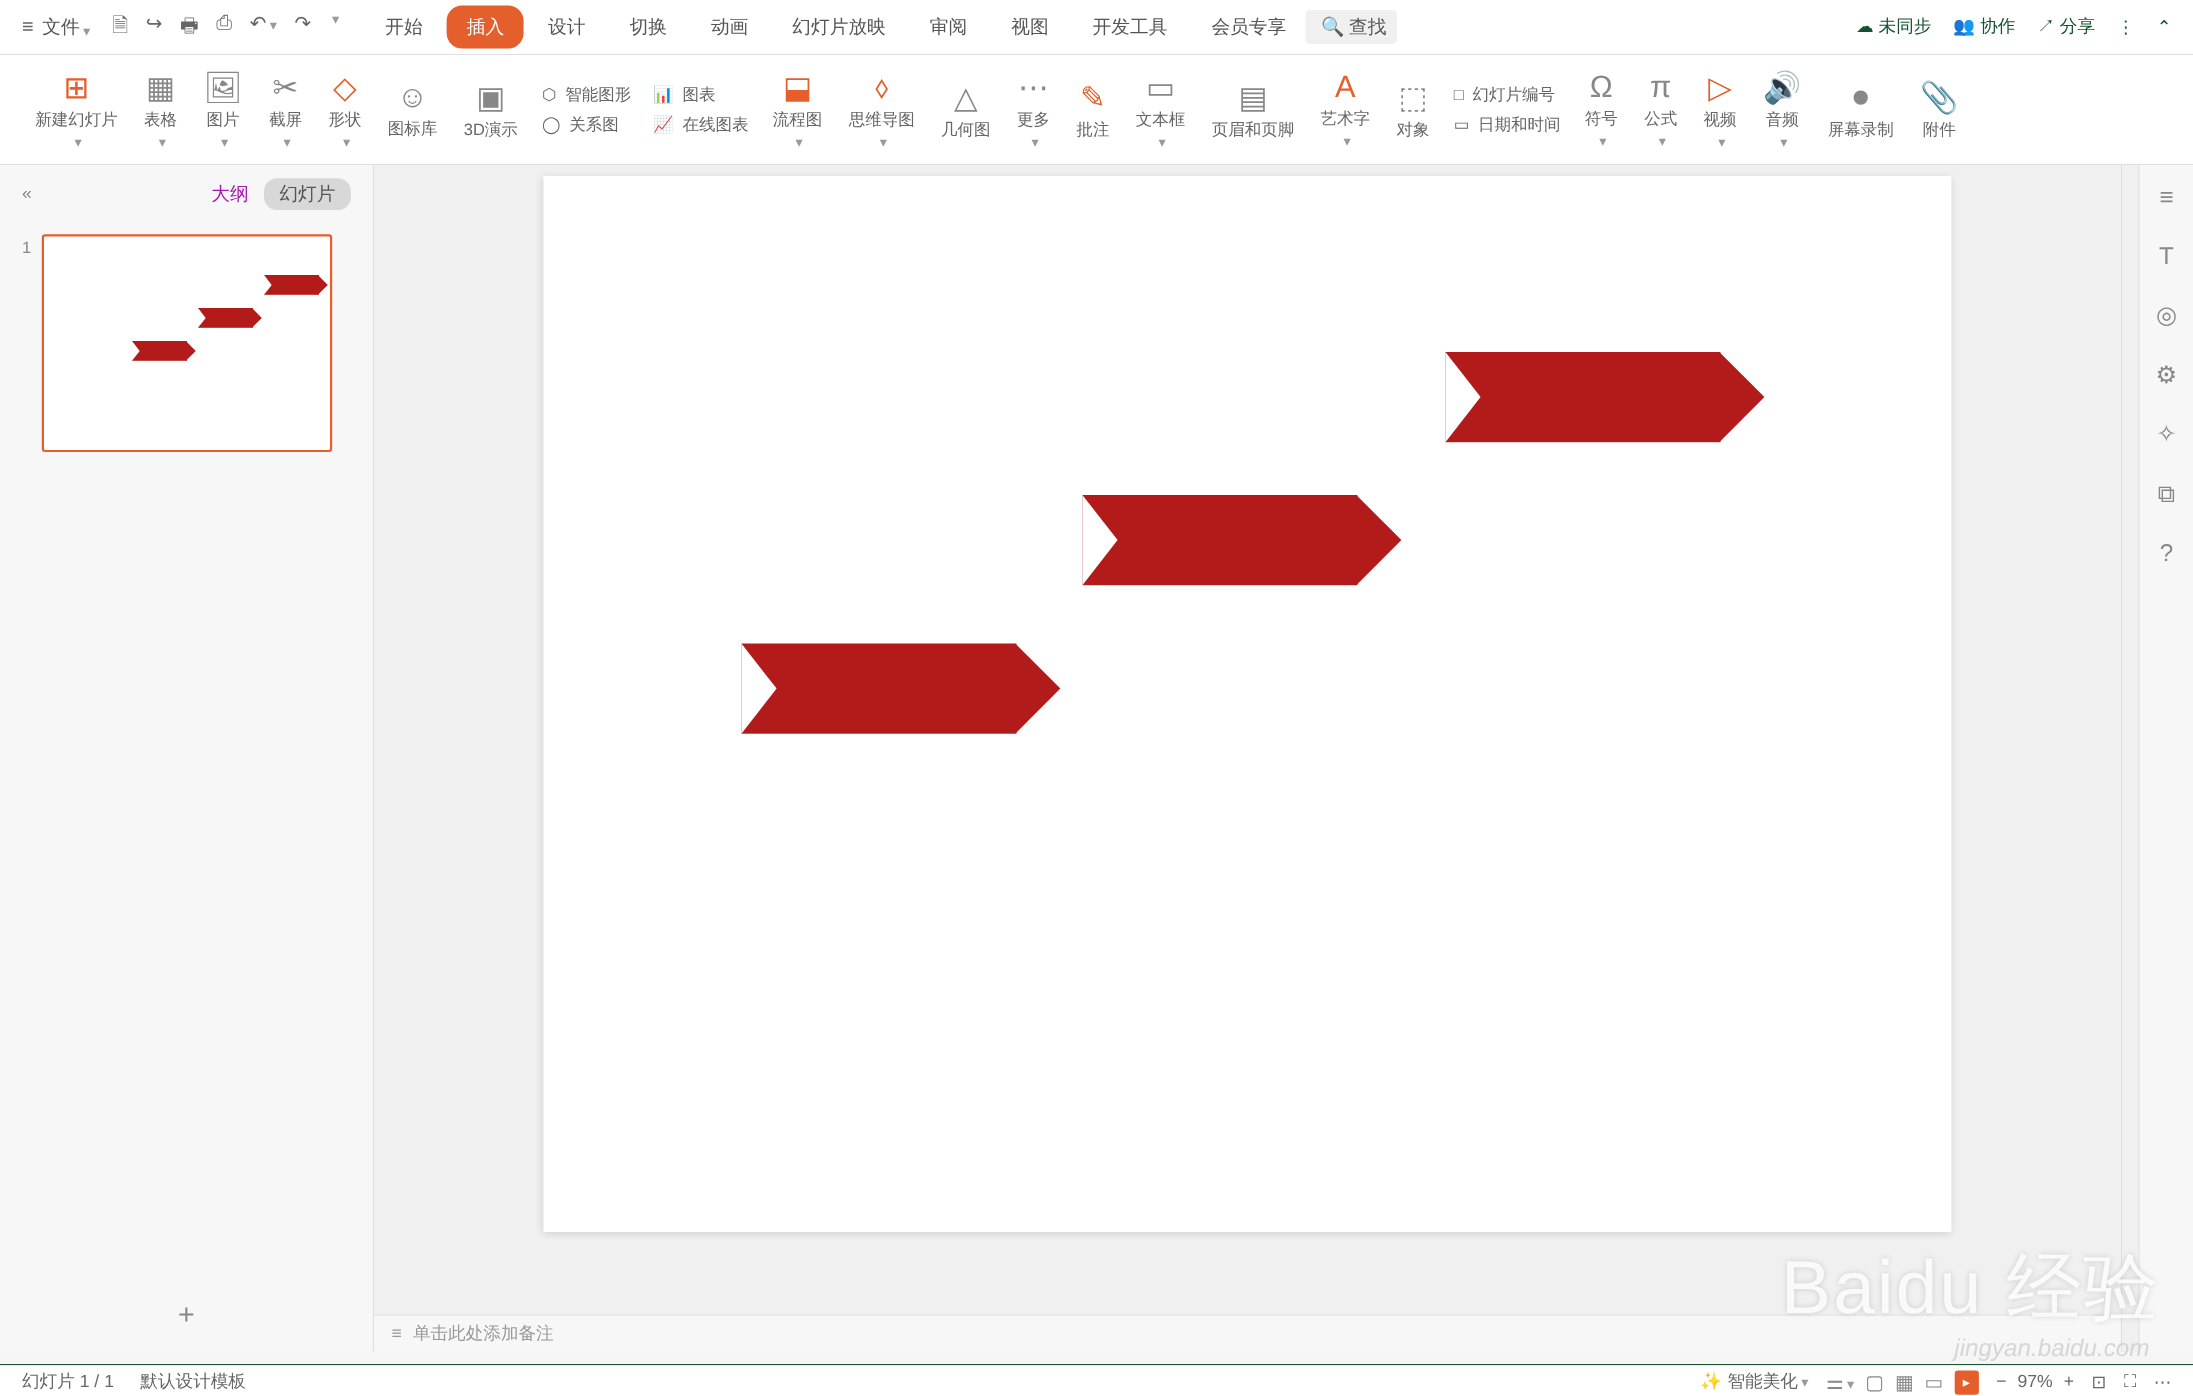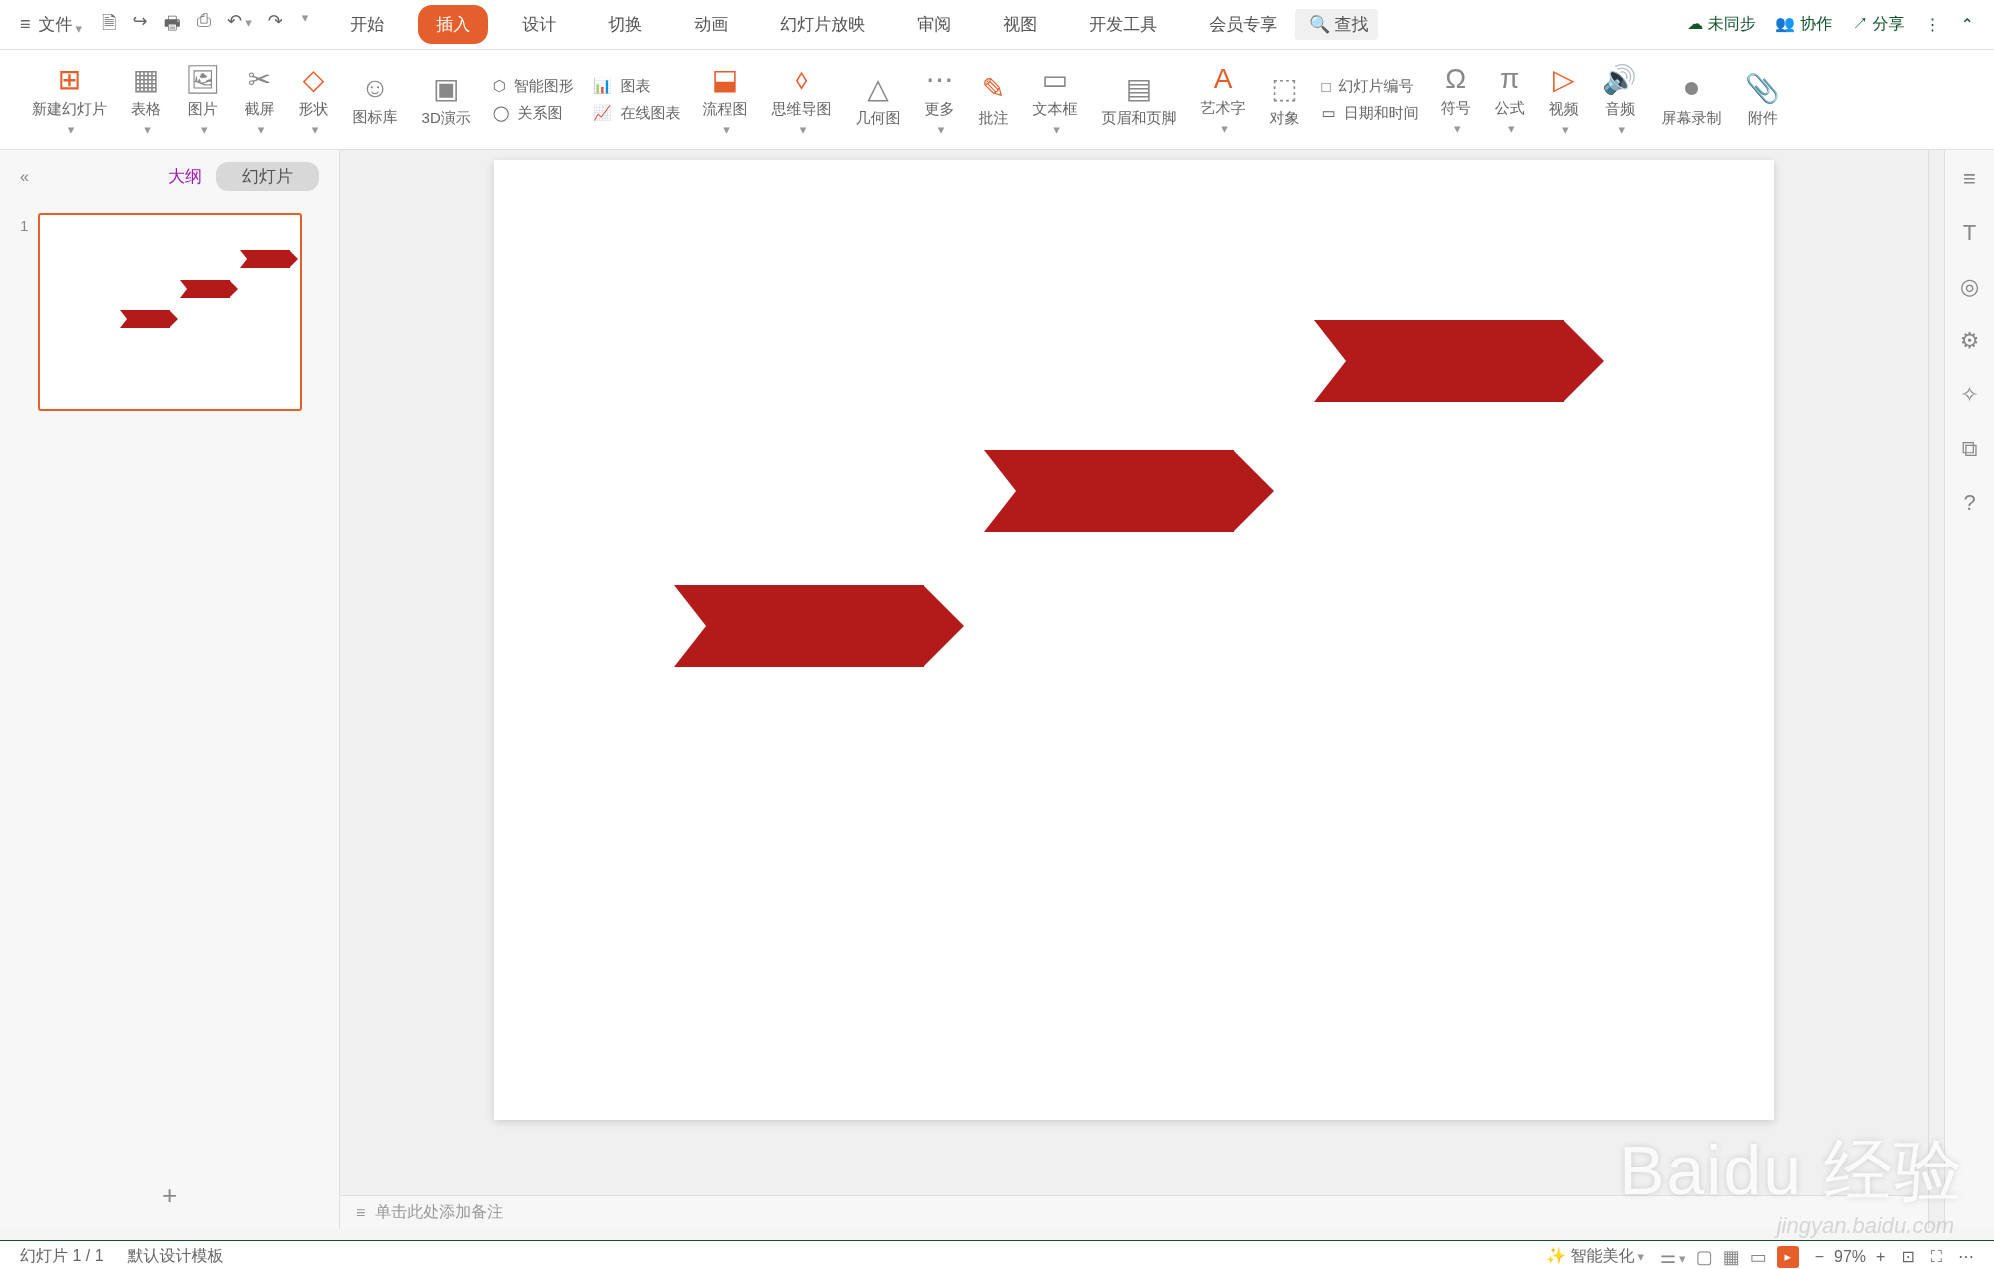--- a/index.html
+++ b/index.html
@@ -3,21 +3,21 @@
 <meta charset="utf-8">
 <style>
 * { margin: 0; padding: 0; box-sizing: border-box; font-family: "Microsoft YaHei", sans-serif; }
 body { background: #f5f5f5; width: 1994px; height: 1269px; overflow: hidden; position: relative; }
 
 
 .top-bar { height: 50px; background: #fff; border-bottom: 1px solid #e0e0e0; display: flex; align-items: center; padding: 0 20px; font-size: 17px; color: #555; }
 .hamburger { margin-right: 8px; font-size: 18px; color: #666; }
 .file-menu { display: flex; align-items: flex-end; margin-right: 20px; color: #555; }
 .qat { display: flex; gap: 16px; margin-right: 24px; color: #666; font-size: 18px; }
-.tabs { display: flex; gap: 16px; }
+.tabs { display: flex; gap: 4px; }
 .tab { padding: 8px 18px; color: #555; border-radius: 14px; font-size: 17px; }
 .tab.active { background: #e45f2b; color: #fff; }
 .top-right { margin-left: auto; display: flex; align-items: center; gap: 20px; color: #14532d; font-size: 16px; }
 .search-box { display: flex; align-items: center; background: #f0f0f0; border-radius: 4px; padding: 4px 10px; }
 .search-box span { margin-left: 4px; }
 .chevron-icon { font-size: 13px; margin-left: 3px; color: #999; }
 
 
 .ribbon { height: 100px; background: #fff; border-bottom: 1px solid #e0e0e0; display: flex; align-items: center; padding: 0 20px; gap: 0; }
 .rib-group { display: flex; flex-direction: column; align-items: center; justify-content: center; padding: 0 12px; height: 80px; color: #666; font-size: 15px; }
@@ -26,21 +26,21 @@
 .rib-label { display: flex; align-items: center; gap: 3px; flex-direction: column; }
 .rib-row { display: flex; align-items: center; gap: 8px; font-size: 15px; color: #666; }
 .rib-col { display: flex; flex-direction: column; gap: 8px; justify-content: center; height: 80px; padding: 0 10px; }
 
 
 .main { display: flex; height: calc(100% - 150px - 40px); }
 .side-panel { width: 340px; background: #f7f7f7; border-right: 1px solid #e0e0e0; display: flex; flex-direction: column; }
 .side-header { display: flex; align-items: center; padding: 12px 20px; gap: 14px; font-size: 17px; }
 .side-header .collapse { color: #888; font-size: 16px; margin-right: auto; }
 .outline-tab { color: #a21caf; }
-.slides-tab { background: #d8d8d8; color: #555; padding: 3px 26px; border-radius: 12px; }
+.slides-tab { background: #d8d8d8; color: #555; padding: 3px 14px; border-radius: 12px; }
 .thumb-wrap { display: flex; padding: 10px 20px; gap: 10px; }
 .thumb-num { color: #888; font-size: 15px; margin-top: 4px; }
 .thumb { width: 264px; height: 198px; background: #fff; border: 2px solid #e45f2b; border-radius: 3px; position: relative; }
 .thumb-arrow { position: absolute; background: #b31b1b; height: 18px; }
 .thumb-arrow::after { content: ""; position: absolute; right: -8px; top: 0; border-top: 9px solid transparent; border-bottom: 9px solid transparent; border-left: 9px solid #b31b1b; }
 .thumb-arrow::before { content: ""; position: absolute; left: 0; top: 0; border-top: 9px solid transparent; border-bottom: 9px solid transparent; border-left: 7px solid #fff; }
 .add-slide-btn { margin-top: auto; text-align: center; padding: 18px; color: #888; font-size: 26px; }
 
 .canvas-area { flex: 1; background: #f0f0f0; position: relative; display: flex; flex-direction: column; }
 .canvas-wrap { flex: 1; display: flex; align-items: flex-start; justify-content: center; padding-top: 10px; overflow: hidden; }

